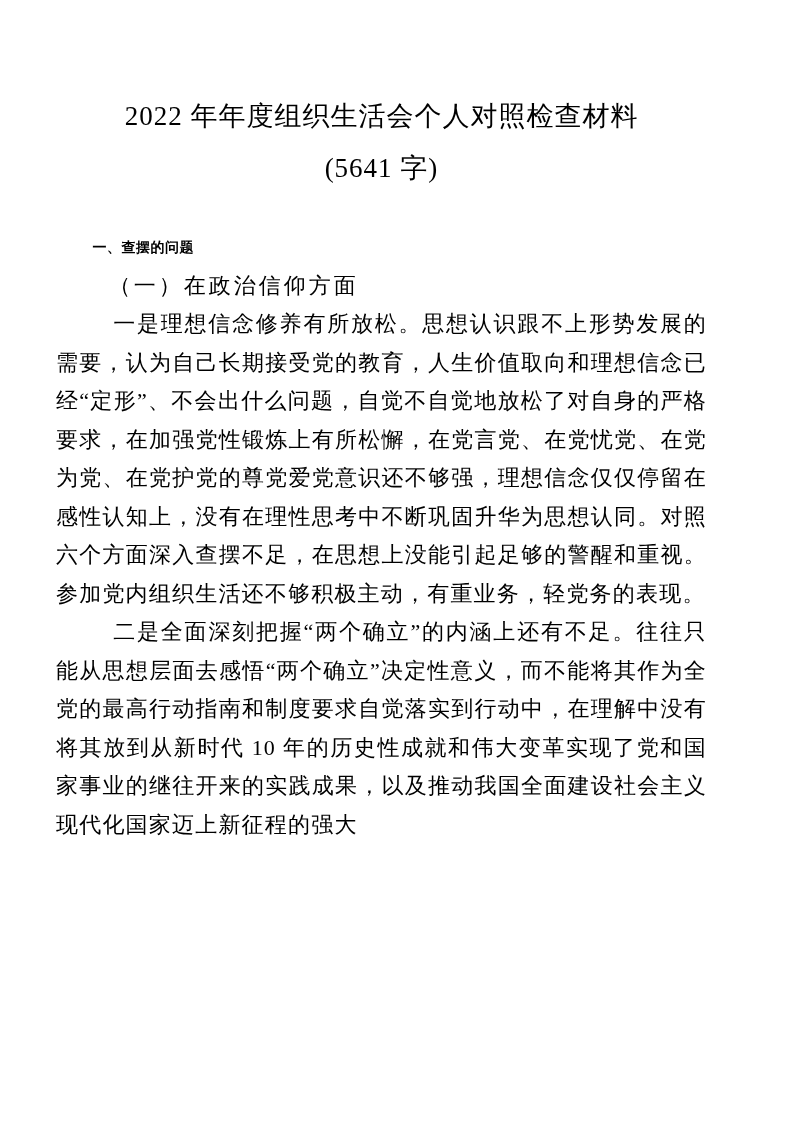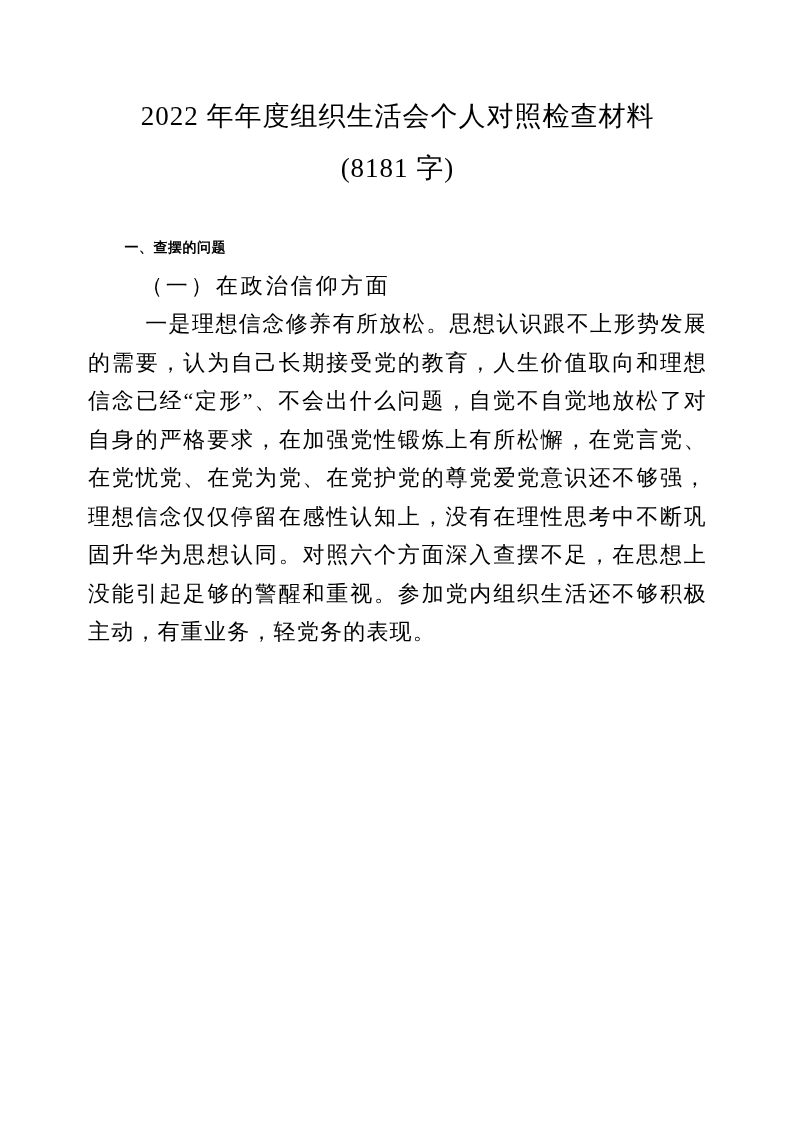--- a/index.html
+++ b/index.html
@@ -6,21 +6,21 @@
     margin: 0;
     padding: 0;
     background: #ffffff;
   }
   .page {
     position: relative;
     width: 793px;
     height: 1122px;
     background: #ffffff;
     box-sizing: border-box;
-    padding: 90px 86px 0 88px;
+    padding: 90px 86px 0 56px;
     overflow: hidden;
     color: #000000;
     font-family: "Liberation Serif", serif;
   }
   .doc-title {
     margin: 0 0 34px 0;
     text-align: center;
     font-size: 27px;
     line-height: 52px;
     font-weight: normal;
@@ -57,24 +57,25 @@
     font-family: "Liberation Serif", serif;
   }
 </style>
 </head>
 <body>
 
 <div class="page">
 
   <h1 class="doc-title">
     <span class="title-line">2022 年年度组织生活会个人对照检查材料</span>
-    <span class="title-line">(8181 字)</span>
+    <span class="title-line">(5641 字)</span>
   </h1>
 
 
   <h2 class="section-heading">一、查摆的问题</h2>
 
   <h3 class="sub-heading">（一）在政治信仰方面</h3>
 
   <p class="body-para">一是理想信念修养有所放松。思想认识跟不上形势发展的需要，认为自己长期接受党的教育，人生价值取向和理想信念已经“定形”、不会出什么问题，自觉不自觉地放松了对自身的严格要求，在加强党性锻炼上有所松懈，在党言党、在党忧党、在党为党、在党护党的尊党爱党意识还不够强，理想信念仅仅停留在感性认知上，没有在理性思考中不断巩固升华为思想认同。对照六个方面深入查摆不足，在思想上没能引起足够的警醒和重视。参加党内组织生活还不够积极主动，有重业务，轻党务的表现。</p>
 
+  <p class="body-para">二是全面深刻把握“两个确立”的内涵上还有不足。往往只能从思想层面去感悟“两个确立”决定性意义，而不能将其作为全党的最高行动指南和制度要求自觉落实到行动中，在理解中没有将其放到从新时代 10 年的历史性成就和伟大变革实现了党和国家事业的继往开来的实践成果，以及推动我国全面建设社会主义现代化国家迈上新征程的强大</p>
 
 </div>
 
 </body></html>

